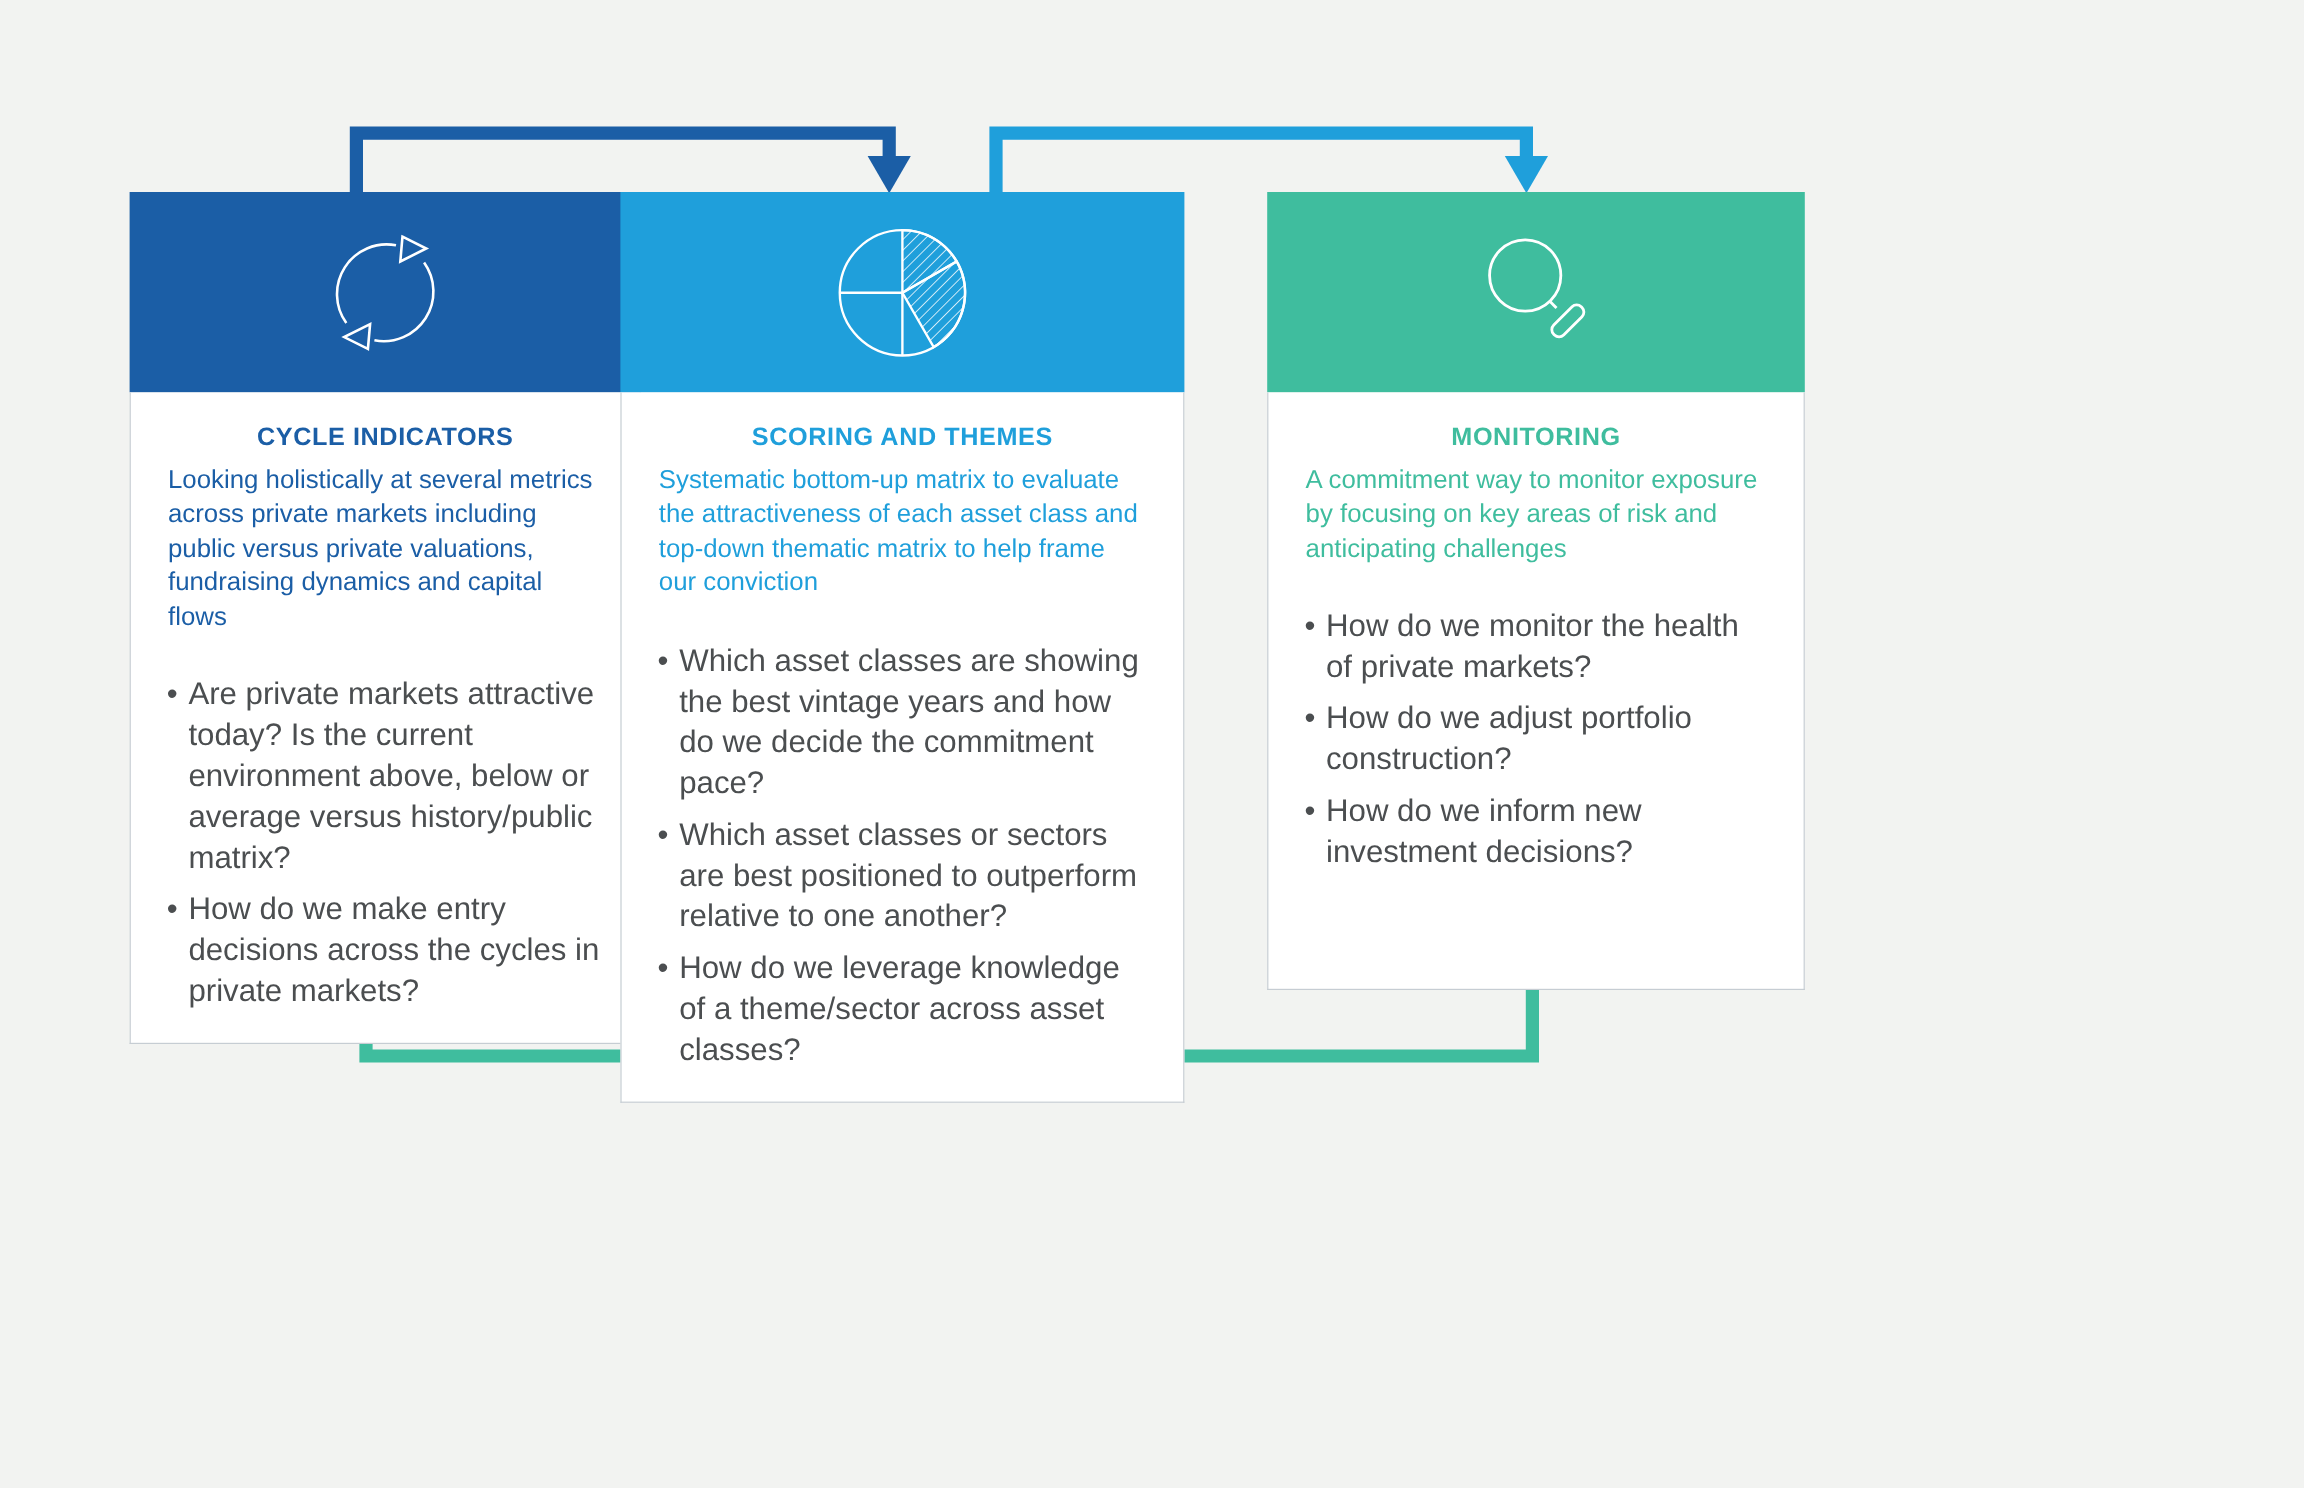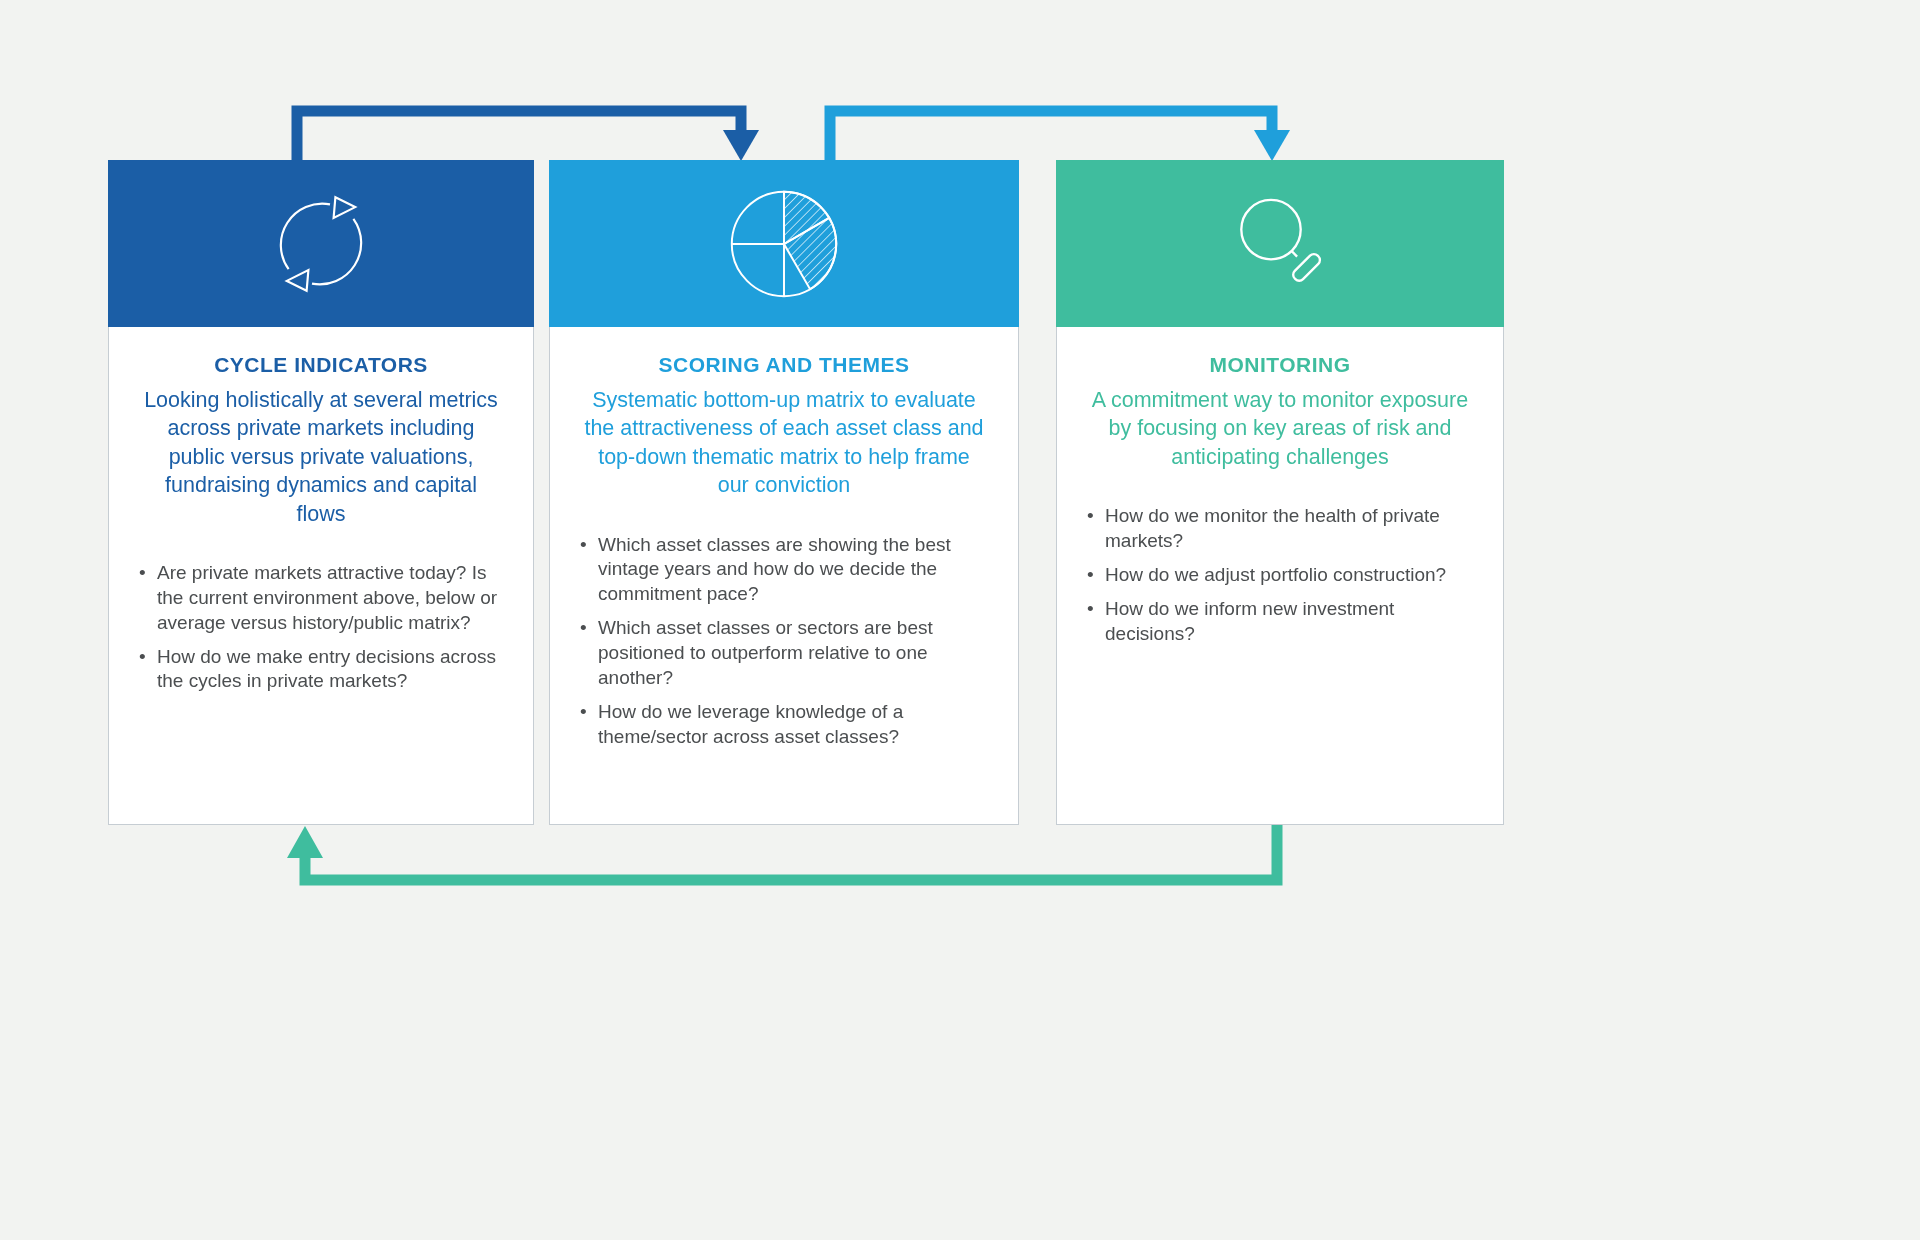--- a/index.html
+++ b/index.html
@@ -23,21 +23,21 @@
 
   .card {
     position: absolute;
     top: 160px;
     width: 470px;
     height: 665px;
     display: flex;
     flex-direction: column;
   }
   .card-0 { left: 64px; padding-left: 44px; }
-  .card-1 { left: 549px; }
+  .card-1 { left: 517px; }
   .card-2 { left: 1034px; padding-left: 22px; }
 
   .card-header {
     flex: 0 0 167px;
     background: var(--card-color, #888);
     display: flex;
     align-items: center;
     justify-content: center;
   }
   .card-header svg { display: block; }
@@ -53,33 +53,32 @@
   .card-title {
     text-align: center;
     font-size: 21px;
     font-weight: bold;
     letter-spacing: 0.5px;
     color: var(--card-color, #333);
     margin-bottom: 9px;
   }
 
   .card-desc {
-    text-align: center;
     font-size: 21.5px;
     line-height: 1.32;
     color: var(--card-color, #333);
     margin-bottom: 33px;
     padding: 0 4px;
   }
 
   ul.bullets { list-style: none; }
   ul.bullets li {
     position: relative;
     padding-left: 21px;
-    font-size: 19px;
+    font-size: 26px;
     line-height: 1.31;
     color: #4b4e50;
     margin-bottom: 9px;
   }
   ul.bullets li::before {
     content: "\2022";
     position: absolute;
     left: 3px;
     color: #4b4e50;
   }

